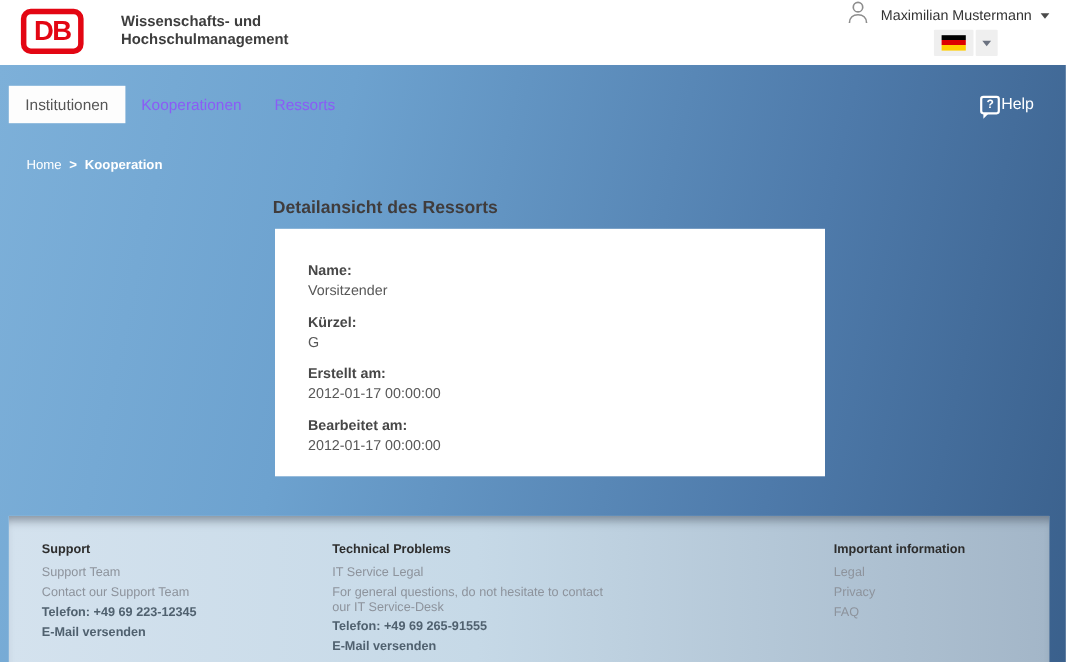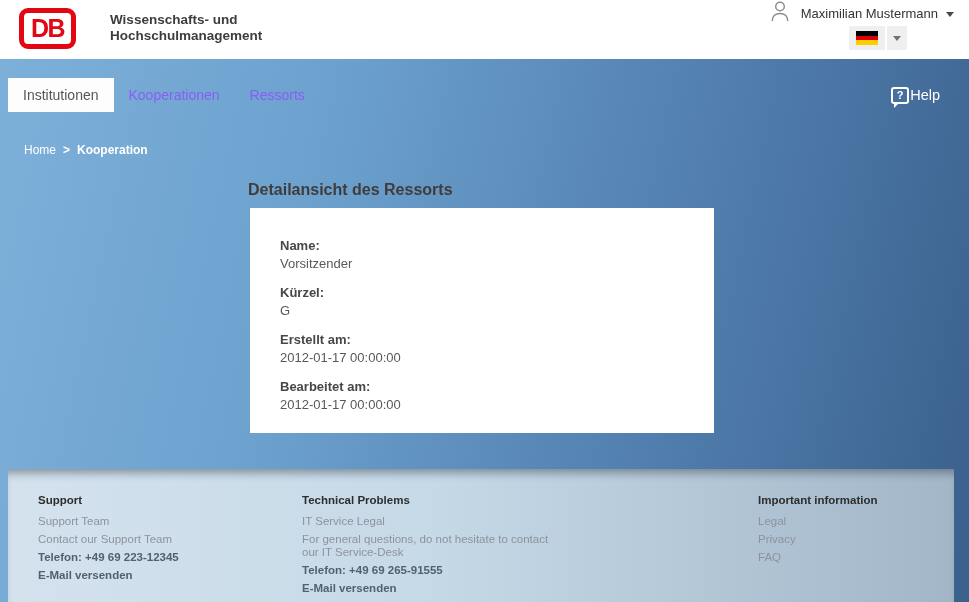--- a/index.html
+++ b/index.html
@@ -41,21 +41,21 @@
   .help-label { margin-left:1px; color:#ffffff; font-size:14.5px; }
 
   
   .breadcrumb { position:absolute; top:143px; left:24px; display:flex; align-items:center; font-size:12px; color:#ffffff; }
   .crumb { cursor:pointer; }
   .crumb-sep { margin:0 7px; font-weight:bold; }
   .crumb.current { font-weight:bold; }
 
   
   .page-title { position:absolute; top:181px; left:248px; font-size:16px; font-weight:bold; color:#403c3c; }
-  .card { position:absolute; top:208px; left:250px; width:464px; height:225px; background:#ffffff; padding:30px 30px 0 30px; }
+  .card { position:absolute; top:208px; left:250px; width:500px; height:225px; background:#ffffff; padding:30px 30px 0 30px; }
   .field { margin-bottom:14px; }
   .field-label { font-size:13px; font-weight:bold; color:#474747; line-height:15px; }
   .field-value { font-size:13px; color:#585858; line-height:15px; margin-top:3px; }
 
   
   .footer { position:absolute; top:469px; left:8px; width:946px; height:133px;
             background:linear-gradient(to right, #d4e2ee 0%, #c6d9e7 45%, #a3b6c8 100%);
             box-shadow: inset 0 9px 9px -5px rgba(55,65,80,0.5); }
   .f-col { position:absolute; top:25px; font-size:11.5px; }
   .f-col1 { left:30px; }

